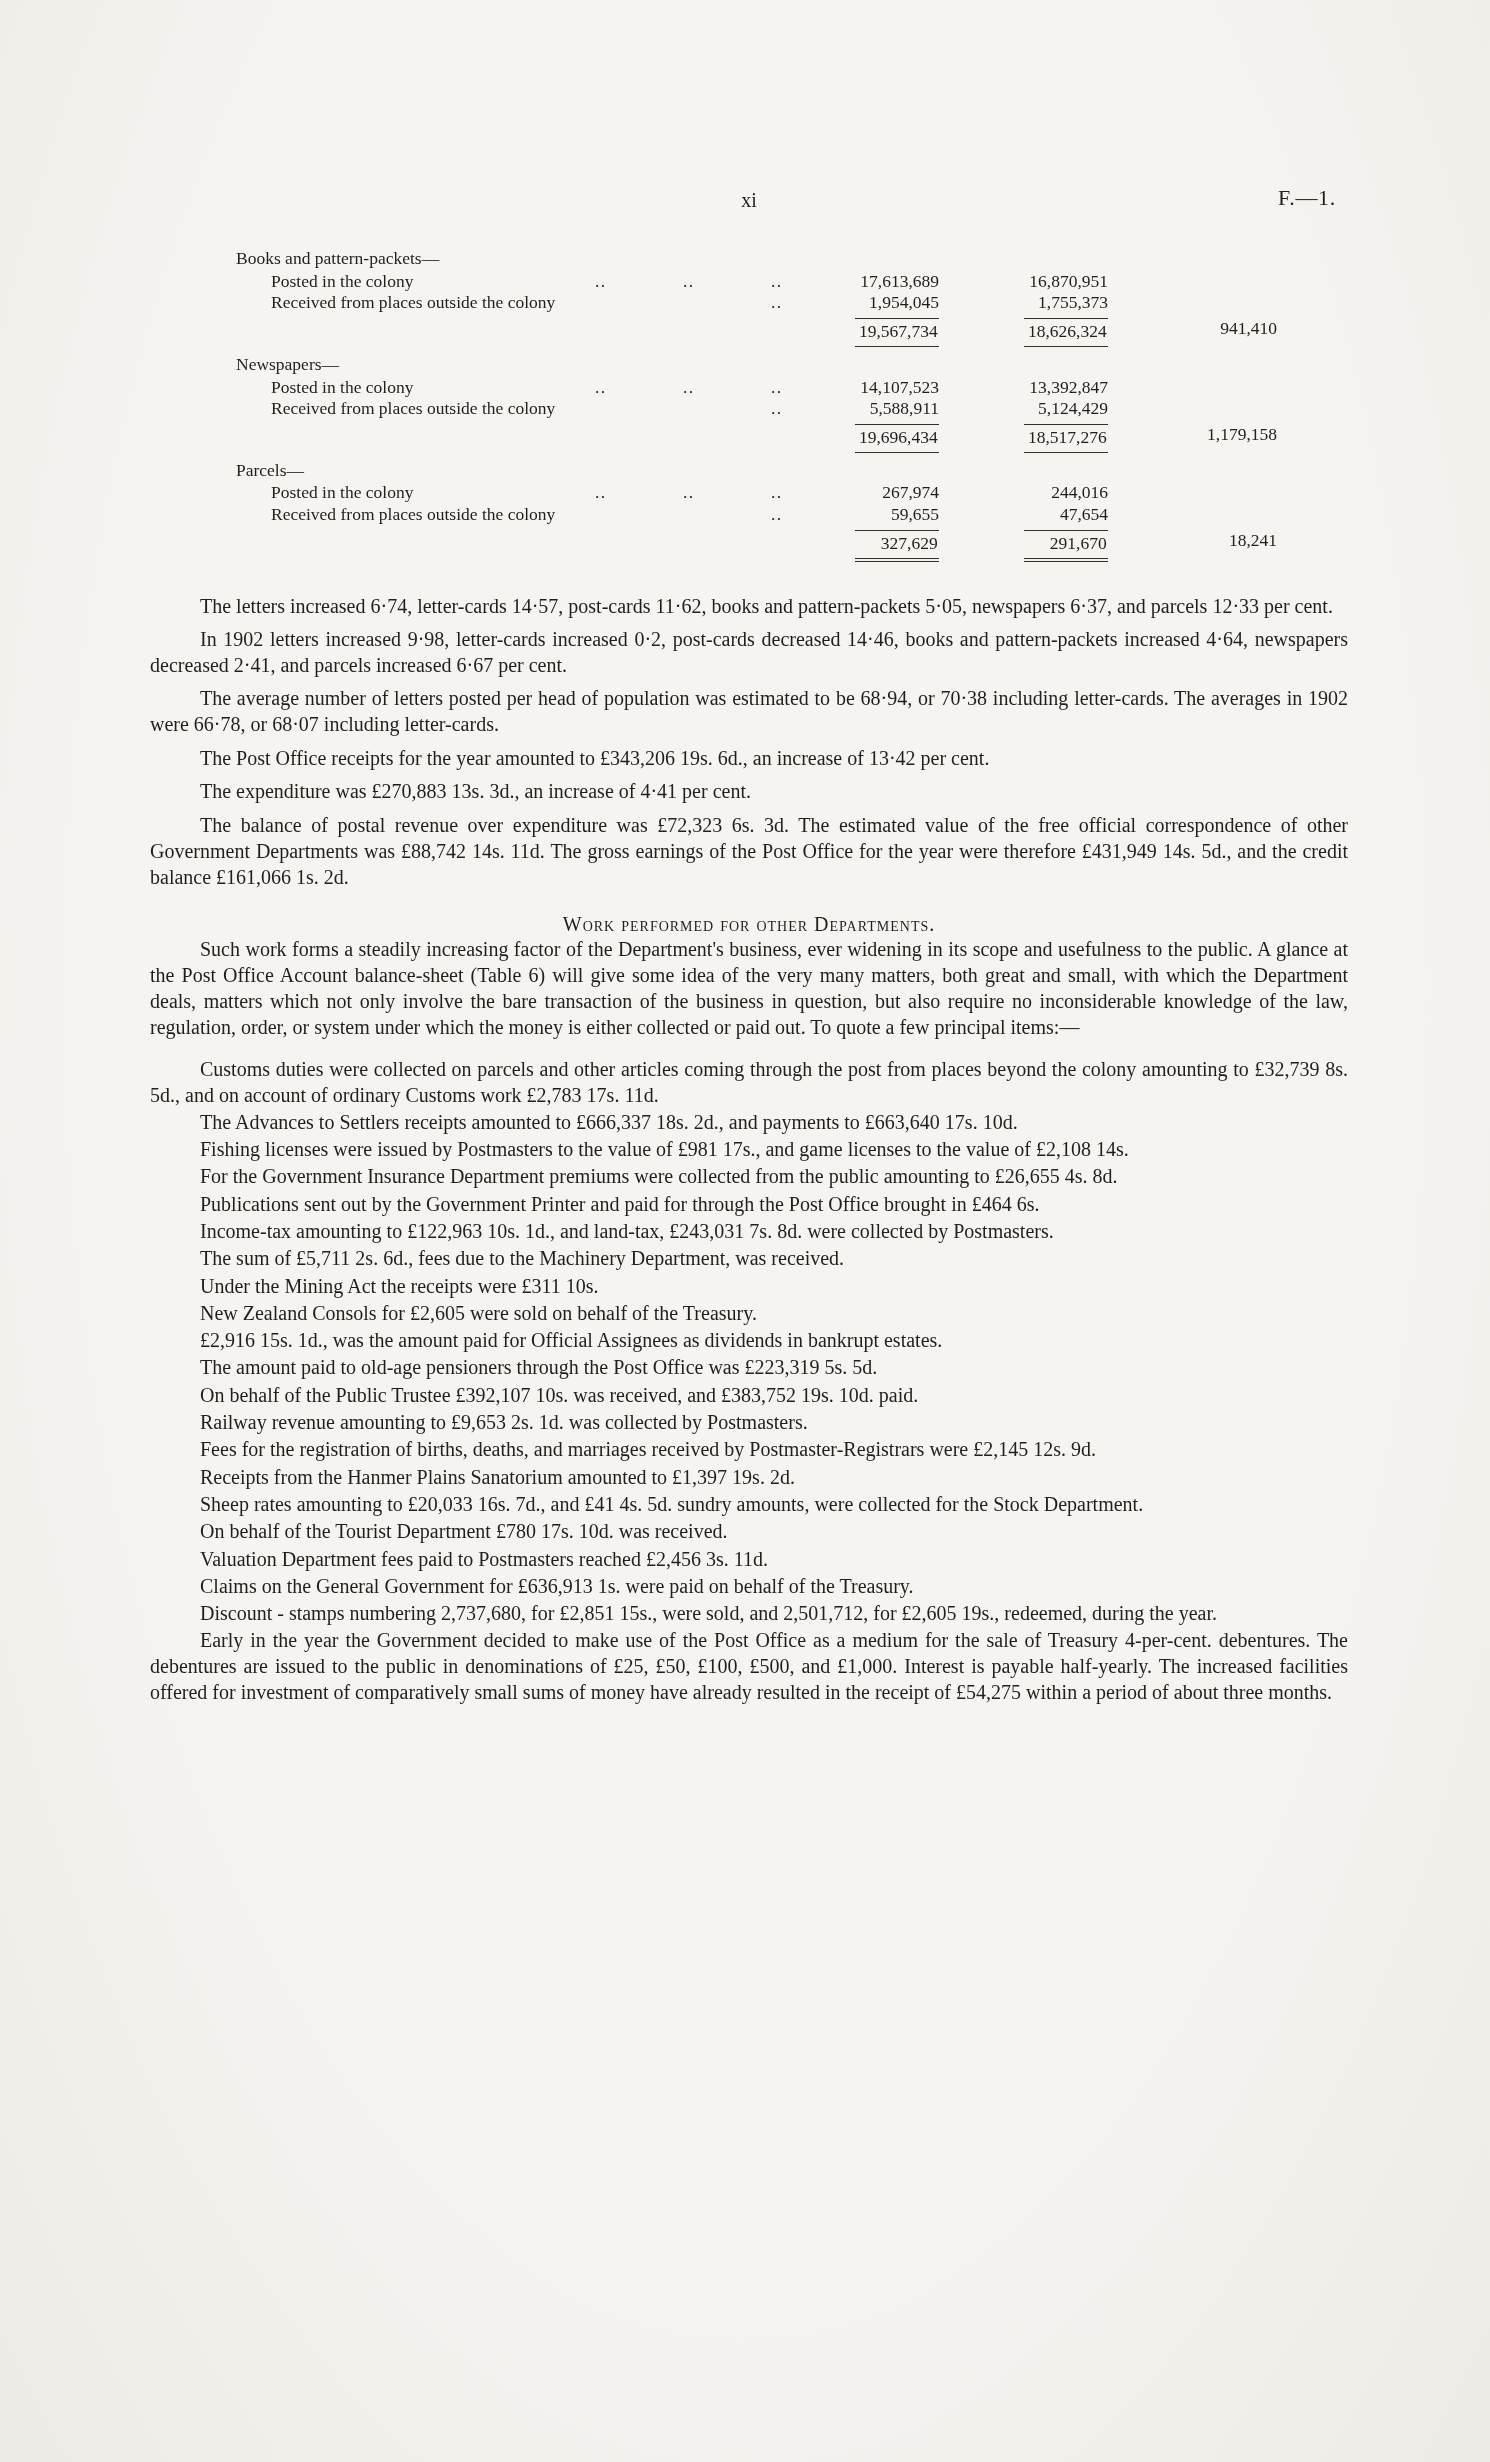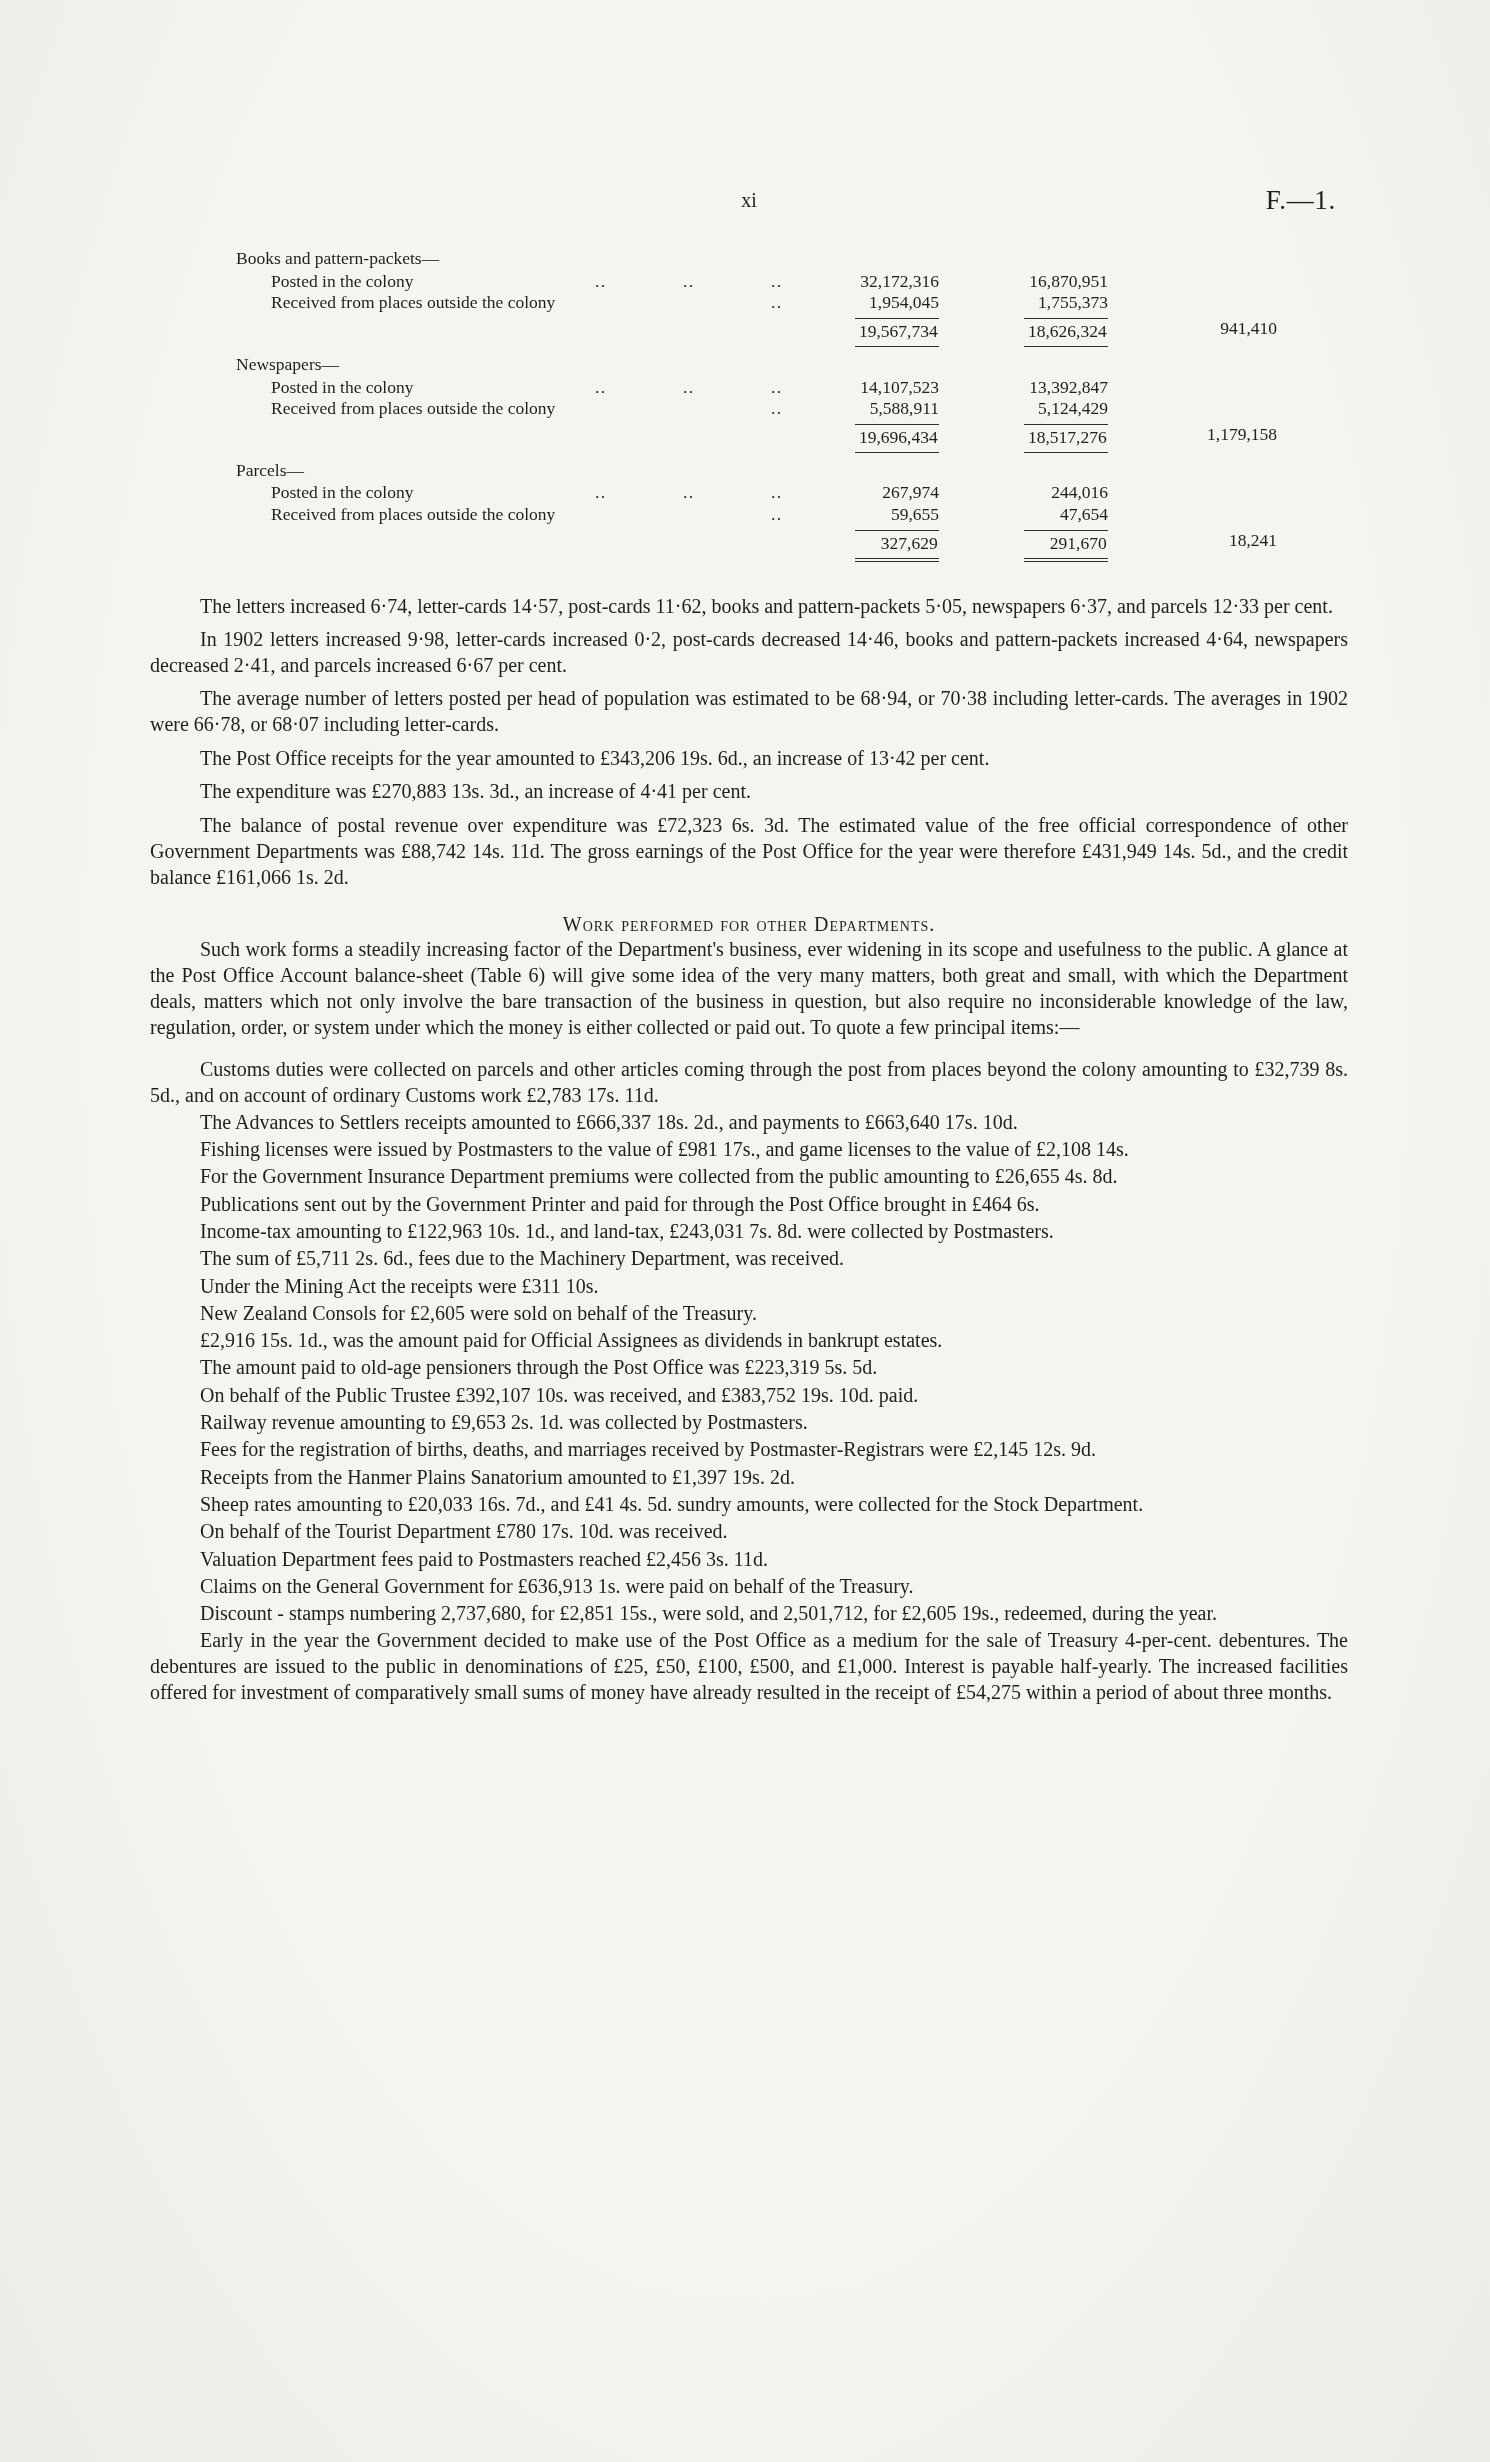--- a/index.html
+++ b/index.html
@@ -28,21 +28,21 @@
   .page-number {
     position: absolute;
     left: 0; right: 0;
     text-align: center;
     font-size: 20px;
   }
   .doc-ref {
     position: absolute;
     right: 12px;
     top: -4px;
-    font-size: 27px;
+    font-size: 22px;
     letter-spacing: 0.7px;
   }
   
   .ledger {
     margin-left: 86px;
     font-size: 17.5px;
     line-height: 21.6px;
     margin-bottom: 31px;
   }
   .lgroup { margin-bottom: 6.7px; }
@@ -111,21 +111,21 @@
 
     <div class="lgroup">
       <div class="lrow">
         <span class="gheading">Books and pattern-packets—</span>
       </div>
       <div class="lrow">
         <span class="lbl">Posted in the colony</span>
         <span class="dot">..</span>
         <span class="dot">..</span>
         <span class="dot dot3">..</span>
-        <span class="n n1">32,172,316</span>
+        <span class="n n1">17,613,689</span>
         <span class="n n2">16,870,951</span>
         <span class="n n3"></span>
       </div>
       <div class="lrow">
         <span class="lbl">Received from places outside the colony</span>
         <span class="dot"></span>
         <span class="dot"></span>
         <span class="dot dot3">..</span>
         <span class="n n1">1,954,045</span>
         <span class="n n2">1,755,373</span>

